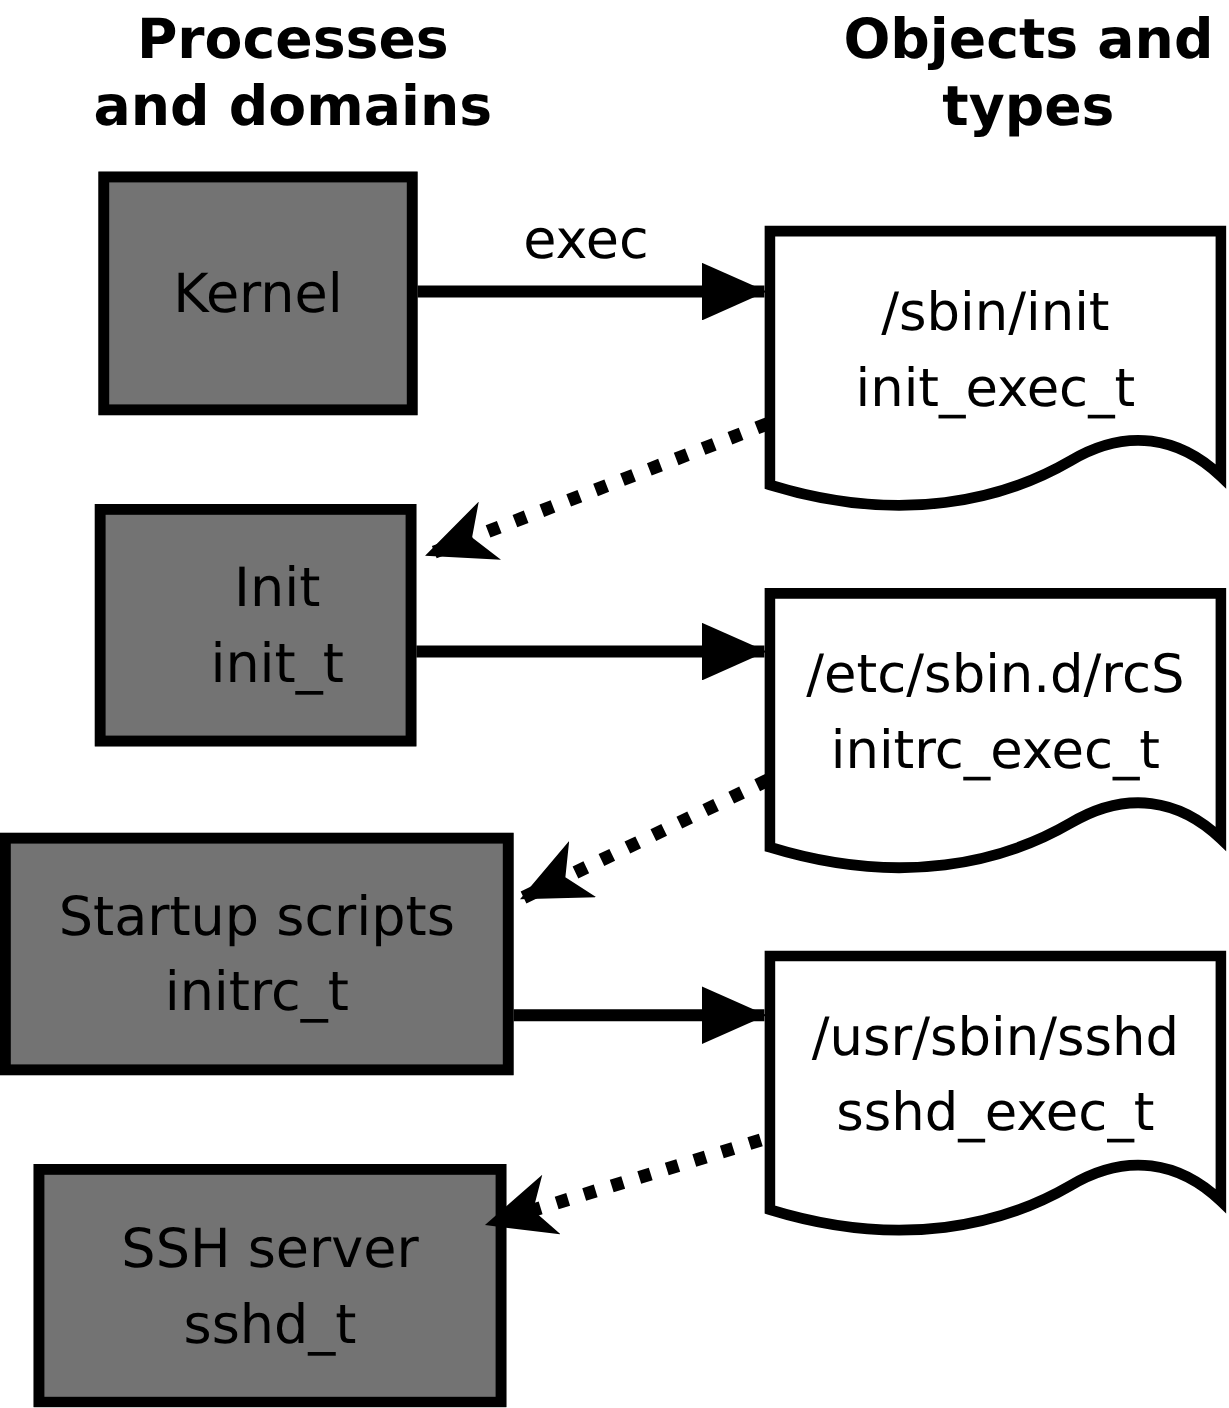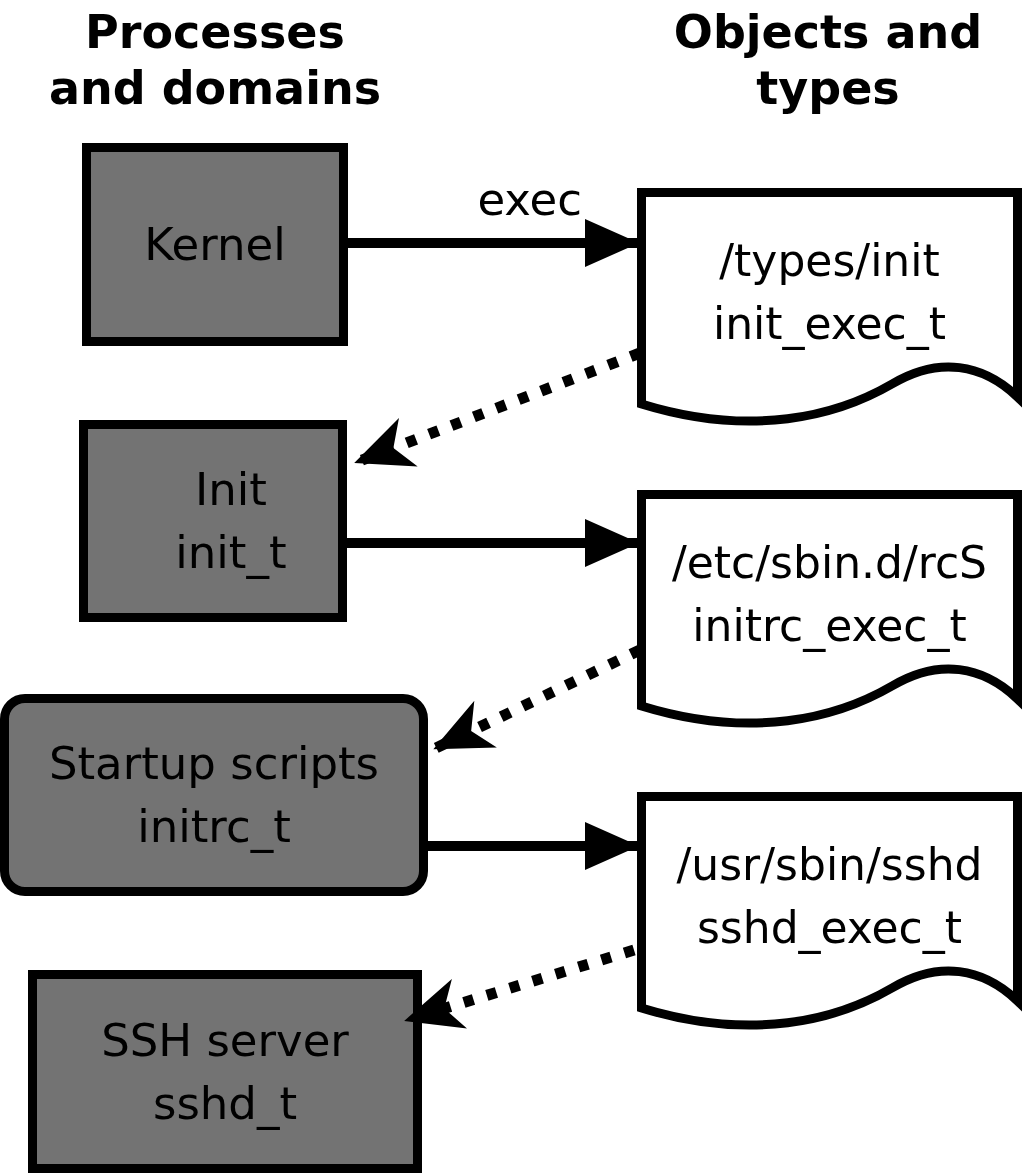--- a/index.html
+++ b/index.html
@@ -10,39 +10,40 @@
     overflow:hidden;
     font-family:"DejaVu Sans","Liberation Sans",sans-serif;
     color:#000000;
   }
   .col-hdr{
     position:absolute;
     text-align:center;
     font-weight:bold;
     font-size:46px;
     line-height:56px;
+    margin-left:29px;
   }
   .col-hdr-left{left:0;top:4px;width:430px;}
   .col-hdr-right{left:632px;top:4px;width:392px;}
   .pbox{
     position:absolute;
     box-sizing:border-box;
     border:9px solid #000000;
     background:#737373;
     display:flex;
     flex-direction:column;
     justify-content:center;
     align-items:center;
     text-align:center;
     font-size:45px;
     line-height:63px;
   }
   .pbox-kernel{left:82px;top:143px;width:266px;height:203px;}
   .pbox-init{left:79px;top:420px;width:268px;height:202px;padding-left:36px;}
-  .pbox-startup{left:0px;top:694px;width:428px;height:202px;border-radius:25px;}
+  .pbox-startup{left:0px;top:694px;width:428px;height:202px;}
   .pbox-ssh{left:28px;top:970px;width:394px;height:203px;}
   .doc{
     position:absolute;
     width:385px;height:245px;
   }
   .doc-1{left:637px;top:188px;}
   .doc-2{left:637px;top:490px;}
   .doc-3{left:637px;top:792px;}
   .doc svg{display:block;width:385px;height:245px;}
   .doc-text{
@@ -52,22 +53,22 @@
     flex-direction:column;
     justify-content:center;
     align-items:center;
     text-align:center;
     font-size:44px;
     line-height:63px;
     white-space:nowrap;
   }
   .exec-label{
     position:absolute;
-    left:412px;top:176px;width:170px;
-    text-align:right;
+    left:436px;top:176px;width:170px;
+    text-align:left;
     font-size:45px;
     line-height:48px;
   }
   .overlay{
     position:absolute;
     left:0;top:0;
     pointer-events:none;
   }
 </style>
 </head>
@@ -98,21 +99,21 @@
   <div class="pbox pbox-ssh">
     <div>SSH server</div>
     <div>sshd_t</div>
   </div>
 
   <div class="doc doc-1">
     <svg viewBox="0 0 385 245">
       <path d="M 4.5,4.5 L 380.5,4.5 L 380.5,209 C 346,176 302,168 255,196 C 200,228 115,250 4.5,216 Z" fill="#ffffff" stroke="#000000" stroke-width="9"></path>
     </svg>
     <div class="doc-text">
-      <div>/types/init</div>
+      <div>/sbin/init</div>
       <div>init_exec_t</div>
     </div>
   </div>
   <div class="doc doc-2">
     <svg viewBox="0 0 385 245">
       <path d="M 4.5,4.5 L 380.5,4.5 L 380.5,209 C 346,176 302,168 255,196 C 200,228 115,250 4.5,216 Z" fill="#ffffff" stroke="#000000" stroke-width="9"></path>
     </svg>
     <div class="doc-text">
       <div>/etc/sbin.d/rcS</div>
       <div>initrc_exec_t</div>

